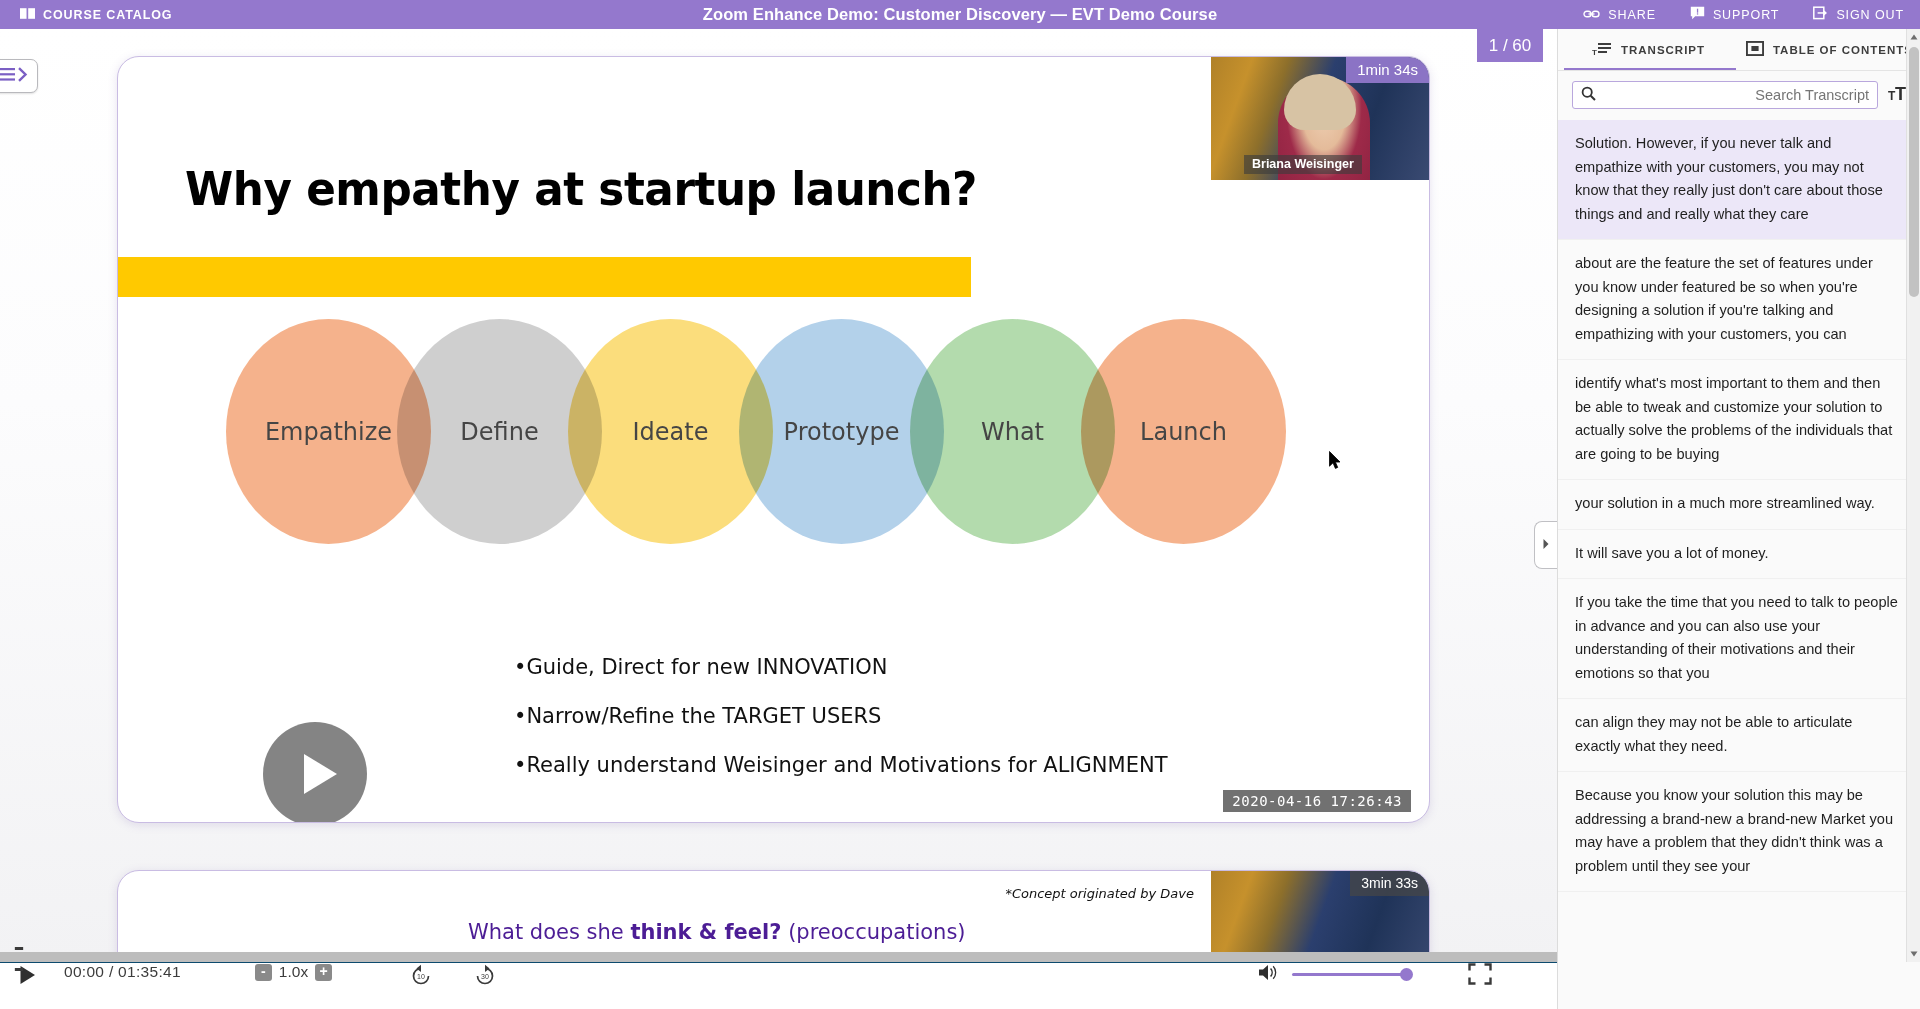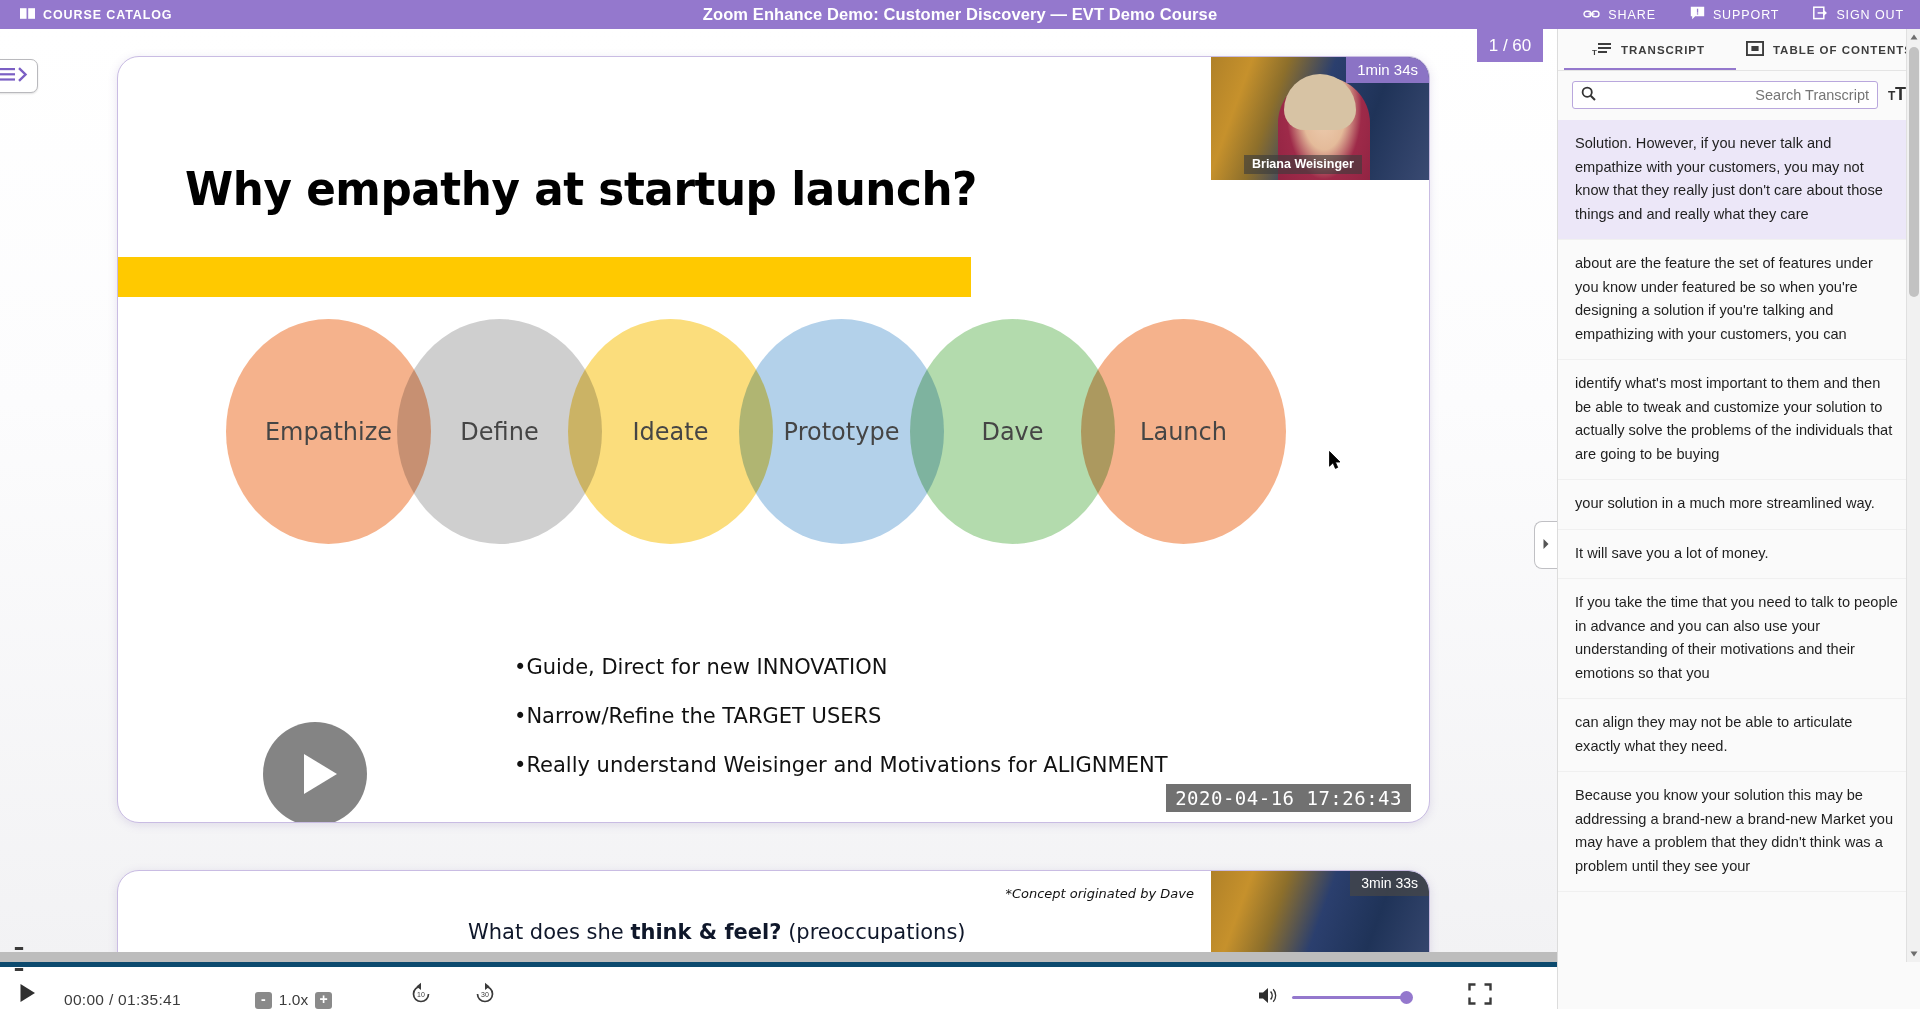--- a/index.html
+++ b/index.html
@@ -111,21 +111,21 @@
   .play-tri {
     width: 0; height: 0;
     border-left: 33px solid #fff;
     border-top: 20px solid transparent;
     border-bottom: 20px solid transparent;
     margin-left: 10px;
   }
   .slide-ts {
     position: absolute; right: 18px; bottom: 10px;
     background: rgba(90,90,90,.86);
-    color: #fff; font-size: 19px;
+    color: #fff; font-size: 14px;
     padding: 3px 9px;
     font-family: "DejaVu Sans Mono", monospace;
     letter-spacing: 0.5px;
   }
   .vid-thumb {
     position: absolute; right: 0px; top: 0px;
     width: 218px; height: 123px;
     background: linear-gradient(110deg,#b08128 0%,#c6912c 16%,#8d6f2b 30%,#2b3f6e 48%,#1f3358 70%,#3a4a72 100%);
     border-top-right-radius: 20px;
     overflow: hidden;
@@ -164,21 +164,21 @@
     position: absolute; left: 117px; top: 841px;
     width: 1313px; height: 230px;
     background: #ffffff;
     border: 1.5px solid #c9bce3;
     border-radius: 22px;
     box-shadow: 0 2px 10px rgba(120,100,170,.18);
     overflow: hidden;
   }
   .s2-q {
     position: absolute; left: 350px; top: 49px;
-    font-size: 21px; color: #0f172a; white-space: nowrap;
+    font-size: 21px; color: #4c1d95; white-space: nowrap;
     font-family: "DejaVu Sans", sans-serif;
   }
   .s2-q b { font-weight: bold; }
   .s2-note {
     position: absolute; right: 235px; top: 15px;
     font-size: 13px; font-style: italic; color: #111;
     font-family: "DejaVu Sans", sans-serif; white-space: nowrap;
   }
   .vid-thumb2 {
     position: absolute; right: 0px; top: 0px;
@@ -227,22 +227,22 @@
     background: #9478cd; color: #fff;
     display: flex; align-items: center; justify-content: center;
     font-size: 17px; z-index: 40;
   }
 
   
   #player-bar {
     position: absolute; left: 0; top: 962px;
     width: 1557px; height: 47px;
     background: #ffffff;
-    border-top: 5px solid #0c4a6e;
-    display: flex; align-items: flex-end;
+    border-top: 1px solid #0c4a6e;
+    display: flex; align-items: flex-start;
     z-index: 60;
   }
   #progress-track {
     position: absolute; left: 0; top: 952px;
     width: 1557px; height: 10px;
     background: #bdbdbd;
     z-index: 61;
   }
   #progress-handle {
     position: absolute; left: 6px; top: 947px;
@@ -413,21 +413,21 @@
       <div class="circ" style="left:0px;   background:#f4a87c;">
           <span>Empathize</span>
         </div>
       <div class="circ" style="left:342px; background:#fbd96a;">
           <span>Ideate</span>
         </div>
       <div class="circ" style="left:513px; background:#a9cbe8;">
           <span>Prototype</span>
         </div>
       <div class="circ" style="left:684px; background:#a9d6a2;">
-          <span>Dave</span>
+          <span>What</span>
         </div>
       <div class="circ" style="left:855px; background:#f4a87c;">
           <span>Launch</span>
         </div>
     </div>
 
     <div class="bullets">
       <div>•Guide, Direct for new INNOVATION</div>
       <div>•Narrow/Refine the TARGET USERS</div>
       <div>•Really understand Weisinger and Motivations for ALIGNMENT</div>

